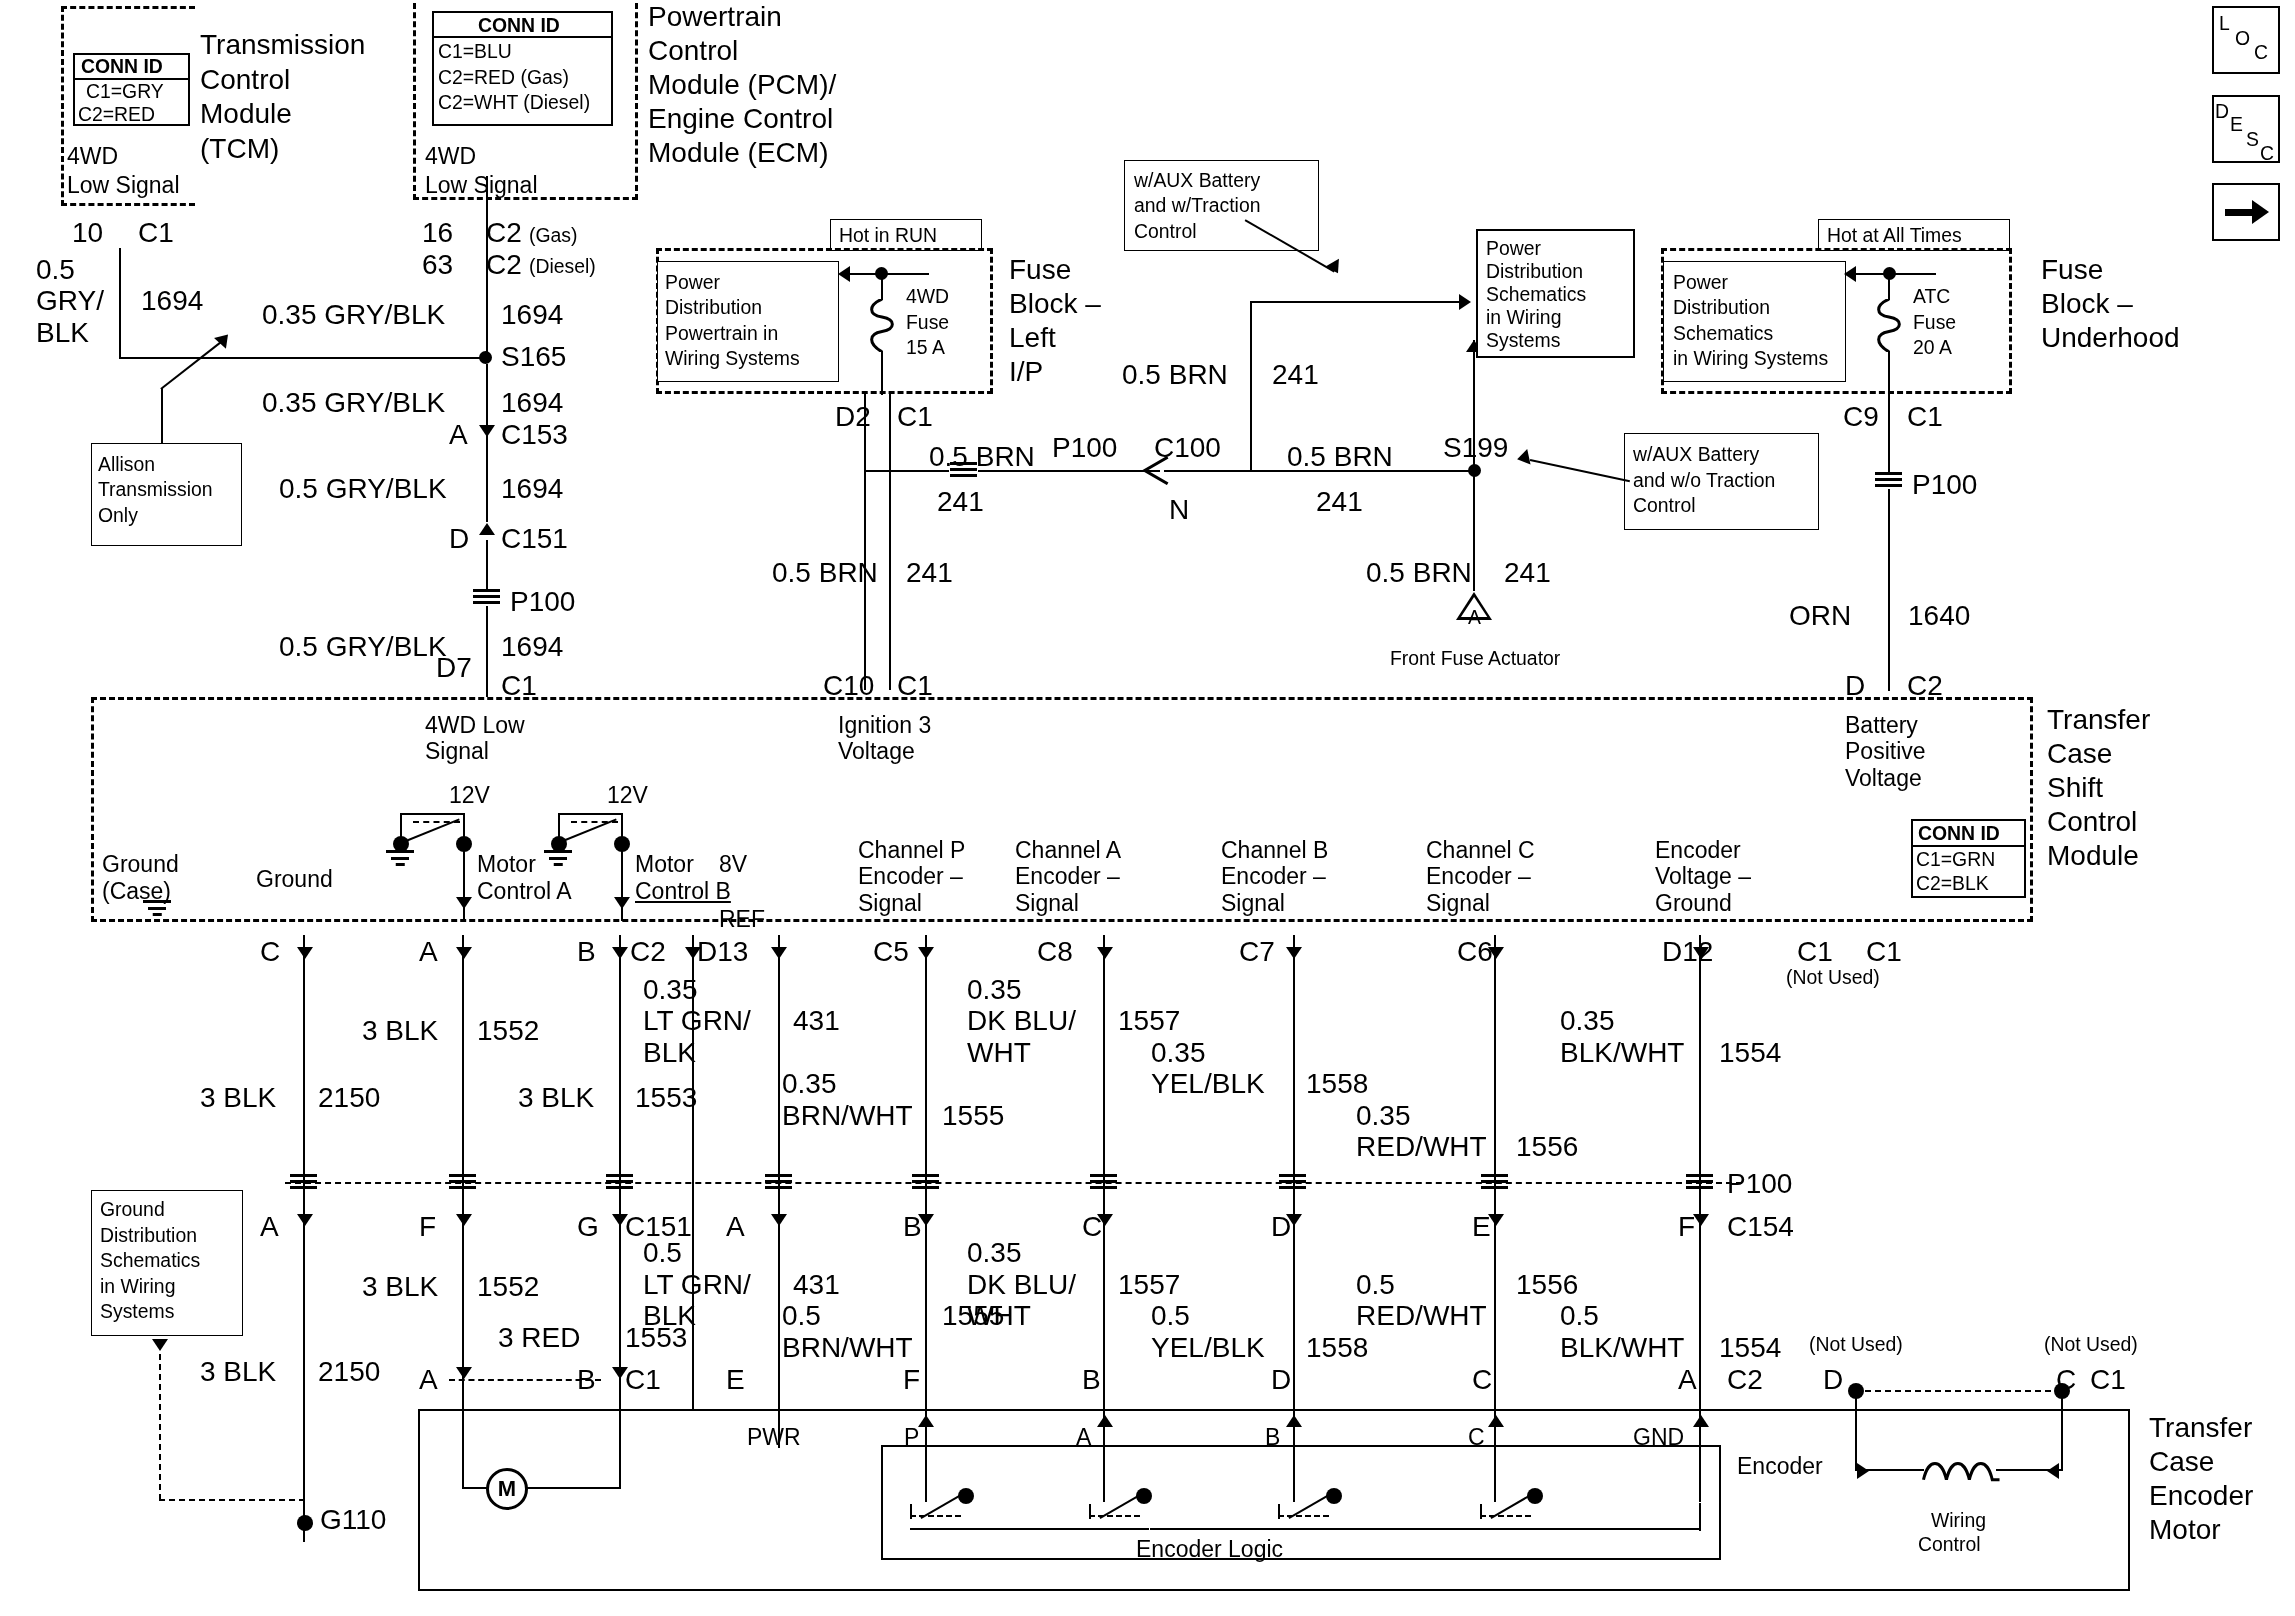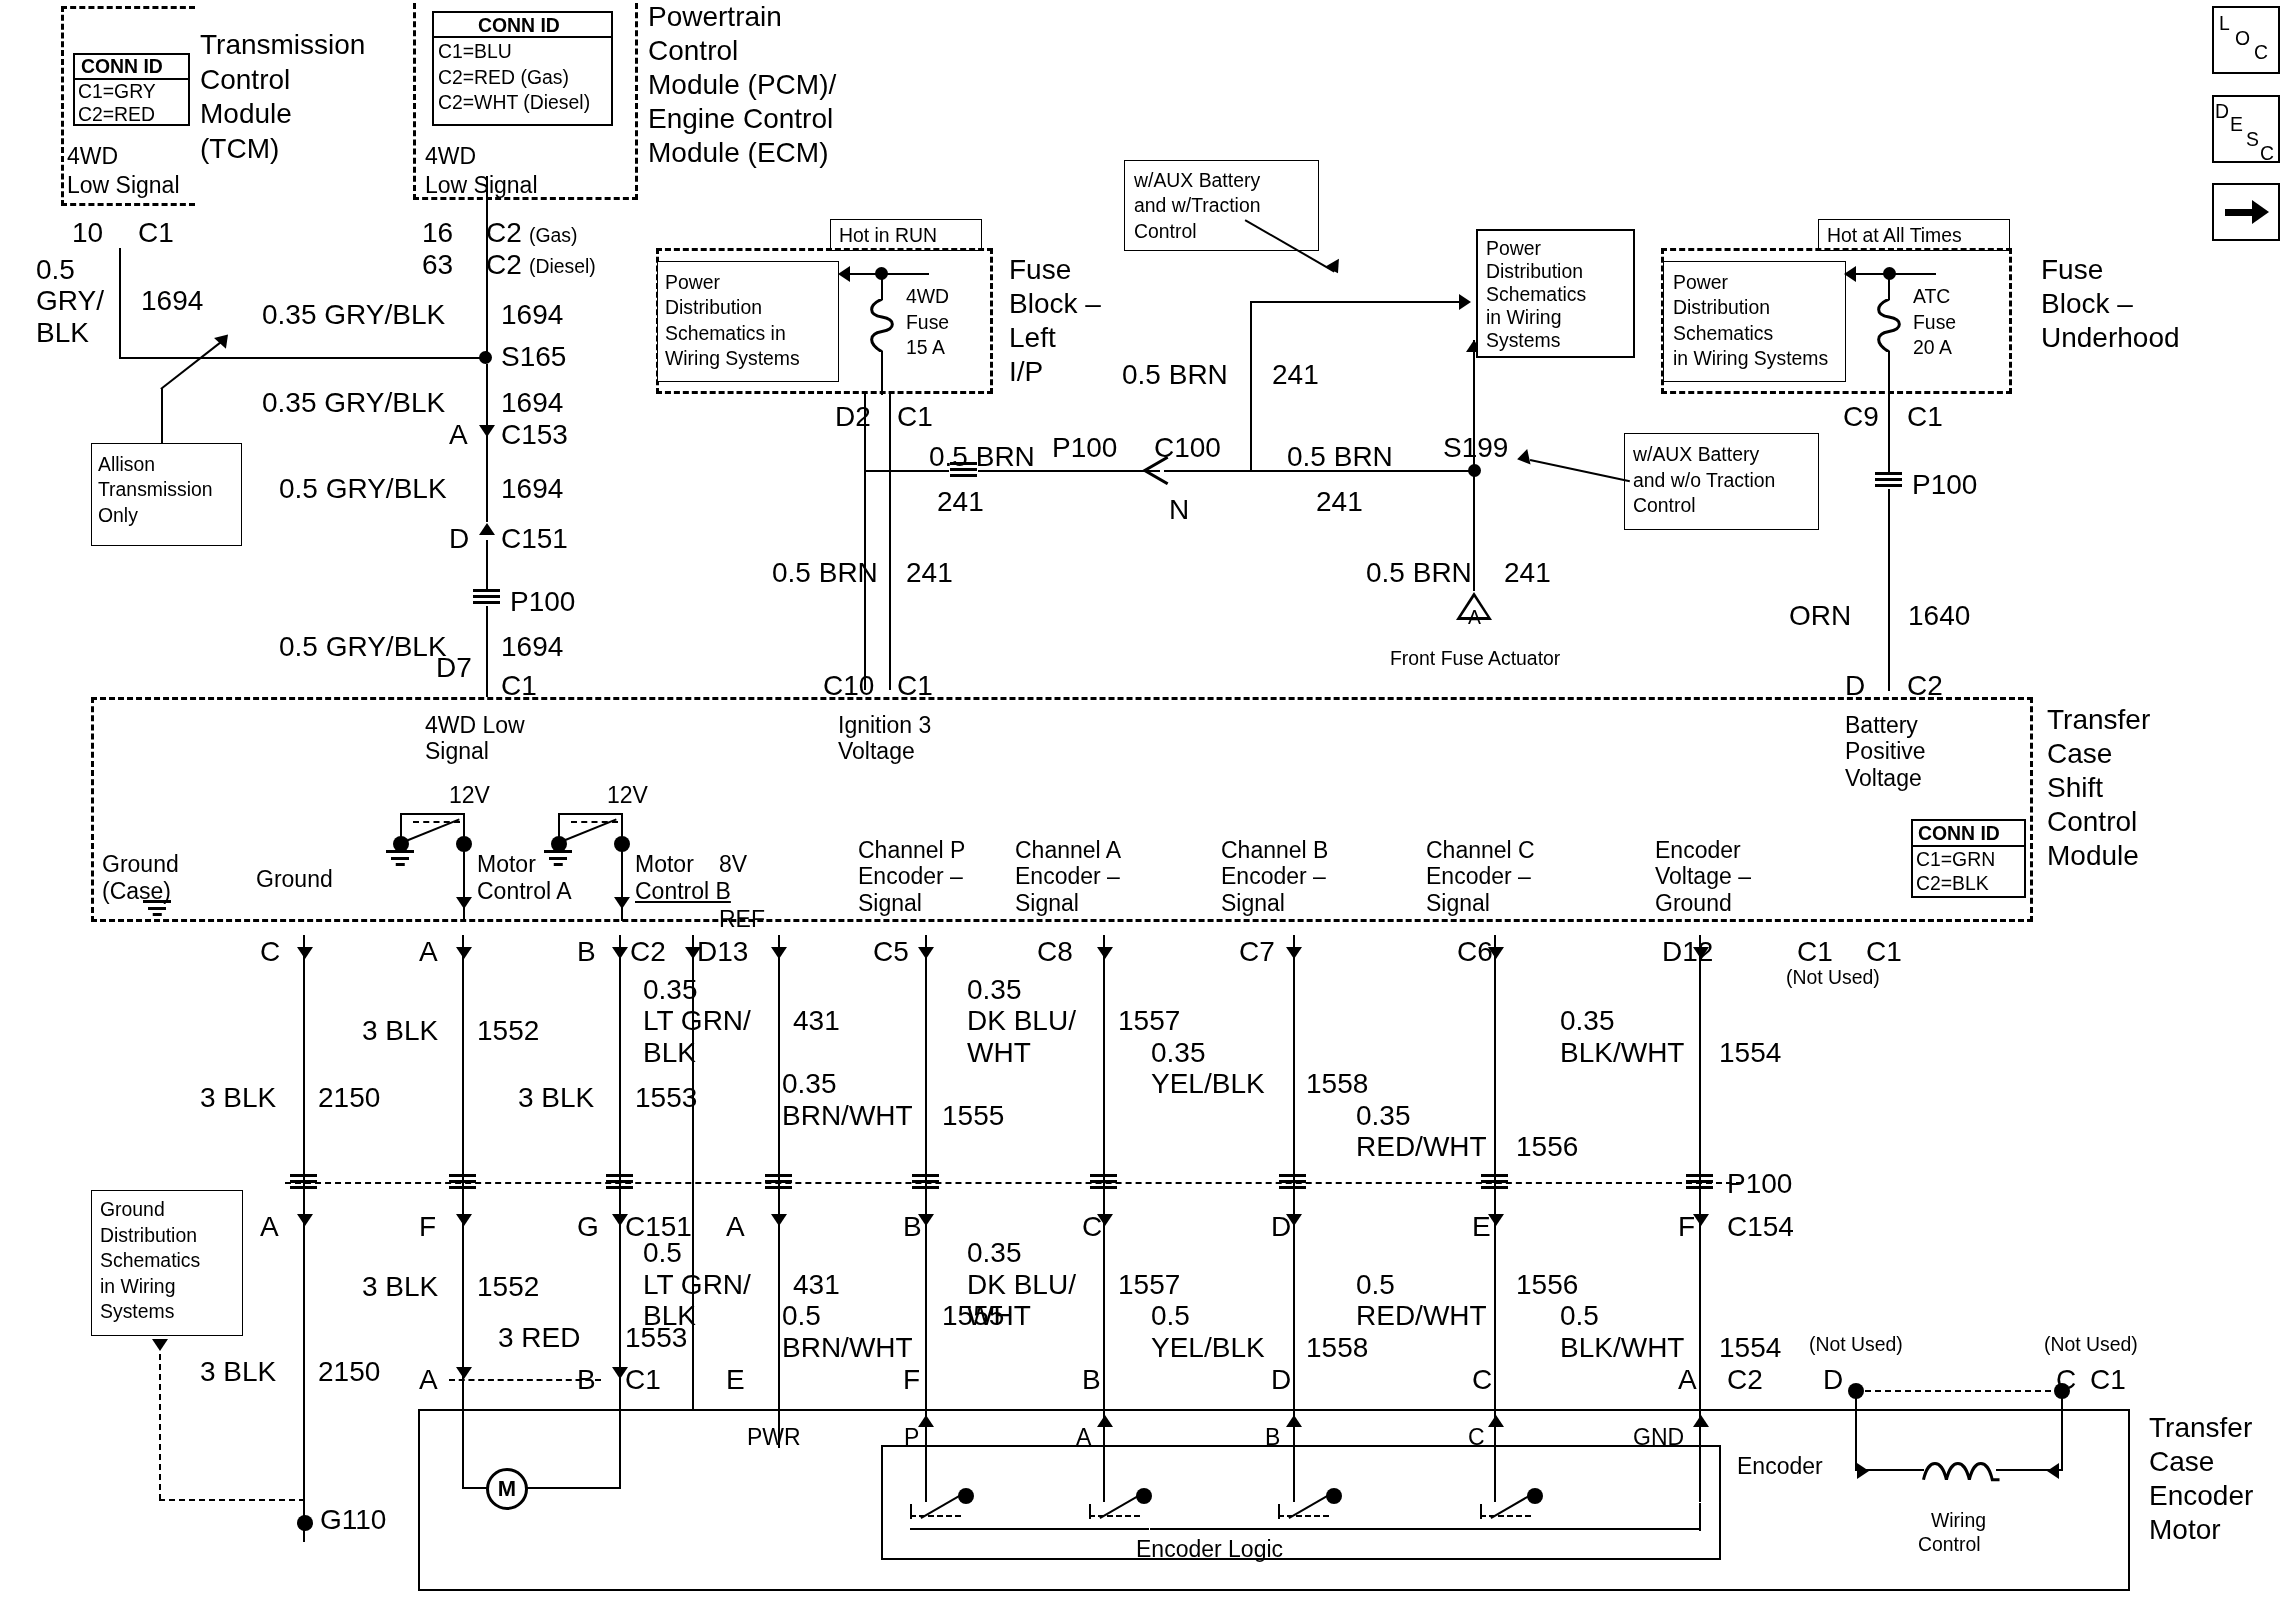--- a/index.html
+++ b/index.html
@@ -40,21 +40,21 @@
 </style>
 </head>
 <body>
 
 <div id="sheet">
 
   <div class="dash" style="left:61px;top:6px;width:134px;height:200px;border-right:none;"></div>
   <div class="box" style="left:73px;top:53px;width:117px;height:73px;"></div>
   <div class="hl" style="left:73px;top:78px;width:117px;height:1.8px;"></div>
   <div class="t sm" style="left:81px;top:56px;font-weight:bold;">CONN ID</div>
-  <div class="t sm" style="left:78px;top:81px;">C1=GRY</div>
+  <div class="t sm" style="left:86px;top:81px;">C1=GRY</div>
   <div class="t sm" style="left:78px;top:104px;">C2=RED</div>
   <div class="t lg" style="left:200px;top:29px;">Transmission</div>
   <div class="t lg" style="left:200px;top:64px;">Control</div>
   <div class="t lg" style="left:200px;top:98px;">Module</div>
   <div class="t lg" style="left:200px;top:133px;">(TCM)</div>
   <div class="t" style="left:67px;top:144px;">4WD</div>
   <div class="t" style="left:67px;top:173px;">Low Signal</div>
   <div class="t lg" style="left:72px;top:217px;">10</div>
   <div class="t lg" style="left:138px;top:217px;">C1</div>
   <div class="t lg" style="left:36px;top:254px;">0.5</div>
@@ -126,21 +126,21 @@
   <div class="t lg" style="left:501px;top:631px;">1694</div>
   <div class="t lg" style="left:436px;top:652px;">D7</div>
   <div class="t lg" style="left:501px;top:670px;">C1</div>
 
   <div class="box thin" style="left:830px;top:219px;width:152px;height:32px;"></div>
   <div class="t sm" style="left:839px;top:225px;">Hot in RUN</div>
   <div class="dash" style="left:656px;top:248px;width:337px;height:146px;"></div>
   <div class="box thin" style="left:657px;top:261px;width:182px;height:121px;"></div>
   <div class="t sm" style="left:665px;top:272px;">Power</div>
   <div class="t sm" style="left:665px;top:297px;">Distribution</div>
-  <div class="t sm" style="left:665px;top:323px;">Schematics in</div>
+  <div class="t sm" style="left:665px;top:323px;">Powertrain in</div>
   <div class="t sm" style="left:665px;top:348px;">Wiring Systems</div>
   <div class="hl" style="left:850px;top:273px;width:79px;"></div>
   <div class="arrowl" style="left:838px;top:266px;"></div>
   <div class="dot" style="left:875px;top:267px;"></div>
   <div class="vl" style="left:881px;top:273px;height:27px;"></div>
   <svg style="position:absolute;left:867px;top:299px;" width="30" height="53" viewBox="0 0 50 88">
     <path d="M25 0 C2 10, 2 26, 25 30 C48 34, 48 50, 25 54 C2 58, 2 74, 25 88" fill="none" stroke="#000" stroke-width="5"></path>
   </svg>
   <div class="t sm" style="left:906px;top:286px;">4WD</div>
   <div class="t sm" style="left:906px;top:312px;">Fuse</div>

